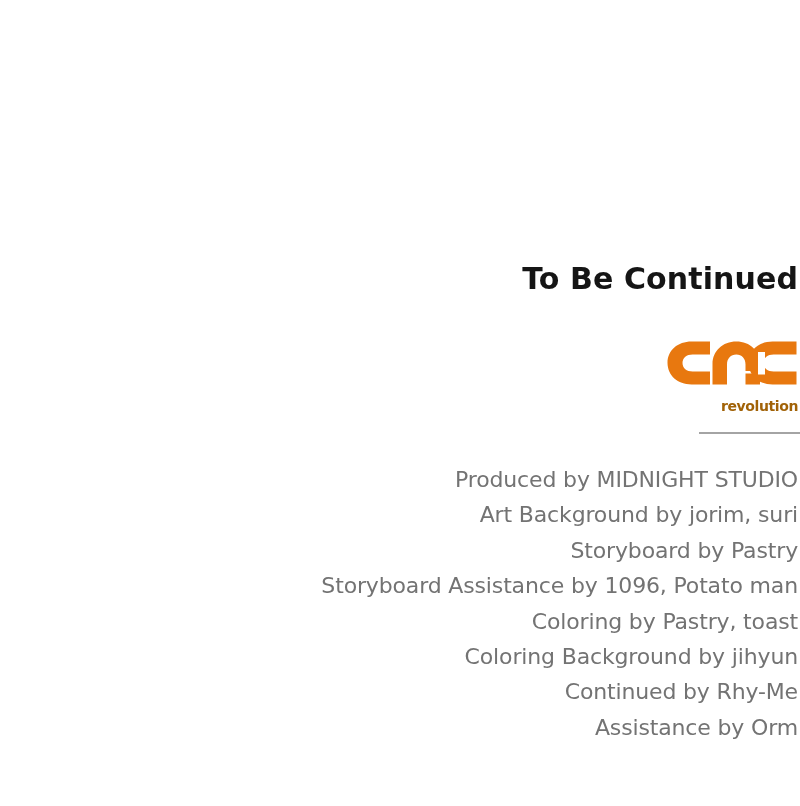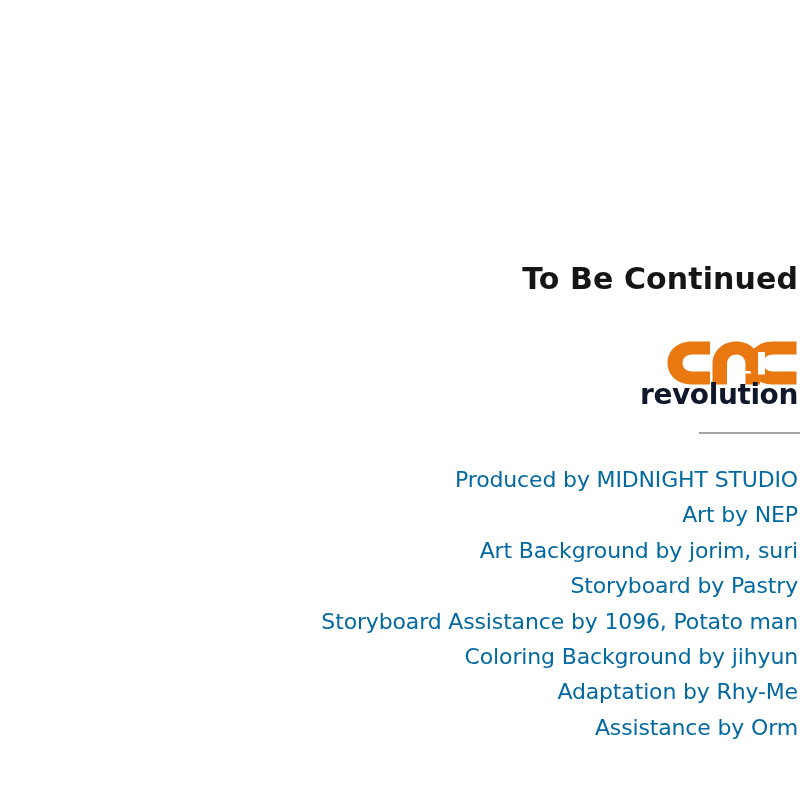--- a/index.html
+++ b/index.html
@@ -62,26 +62,26 @@
 
   .logo-mark {
     display: block;
     width: 132px;
     height: 46px;
   }
 
   .logo-wordmark {
     position: absolute;
     right: 0;
-    top: 41px;
+    top: 59px;
     font-family: "DejaVu Sans", sans-serif;
-    font-size: 28px;
+    font-size: 14px;
     font-weight: 700;
     letter-spacing: -0.4px;
-    color: #0f172a;
+    color: #a16207;
     line-height: 1;
     white-space: nowrap;
   }
 
   
   .divider {
     position: absolute;
     right: 0px;
     top: 432px;
     width: 101px;
@@ -96,21 +96,21 @@
     right: 2px;
     top: 462px;
     list-style: none;
     text-align: right;
   }
 
   .credit-line {
     font-family: "DejaVu Sans", sans-serif;
     font-size: 22px;
     font-weight: 400;
-    color: #0369a1;
+    color: #737373;
     line-height: 35.4px;
     height: 35.4px;
     white-space: nowrap;
     letter-spacing: -0.15px;
     margin-left: 36px;
   }
 </style>
 </head>
 <body>
 
@@ -165,22 +165,22 @@
       </g>
     </svg>
 
     <div class="logo-wordmark">revolution</div>
   </div>
 
   <hr class="divider">
 
   <ul class="credits">
     <li class="credit-line">Produced by MIDNIGHT STUDIO</li>
-    <li class="credit-line">Art by NEP</li>
     <li class="credit-line">Art Background by jorim, suri</li>
     <li class="credit-line">Storyboard by Pastry</li>
     <li class="credit-line">Storyboard Assistance by 1096, Potato man</li>
+    <li class="credit-line">Coloring by Pastry, toast</li>
     <li class="credit-line">Coloring Background by jihyun</li>
-    <li class="credit-line">Adaptation by Rhy-Me</li>
+    <li class="credit-line">Continued by Rhy-Me</li>
     <li class="credit-line">Assistance by Orm</li>
   </ul>
 
 </div>
 
 </body></html>

